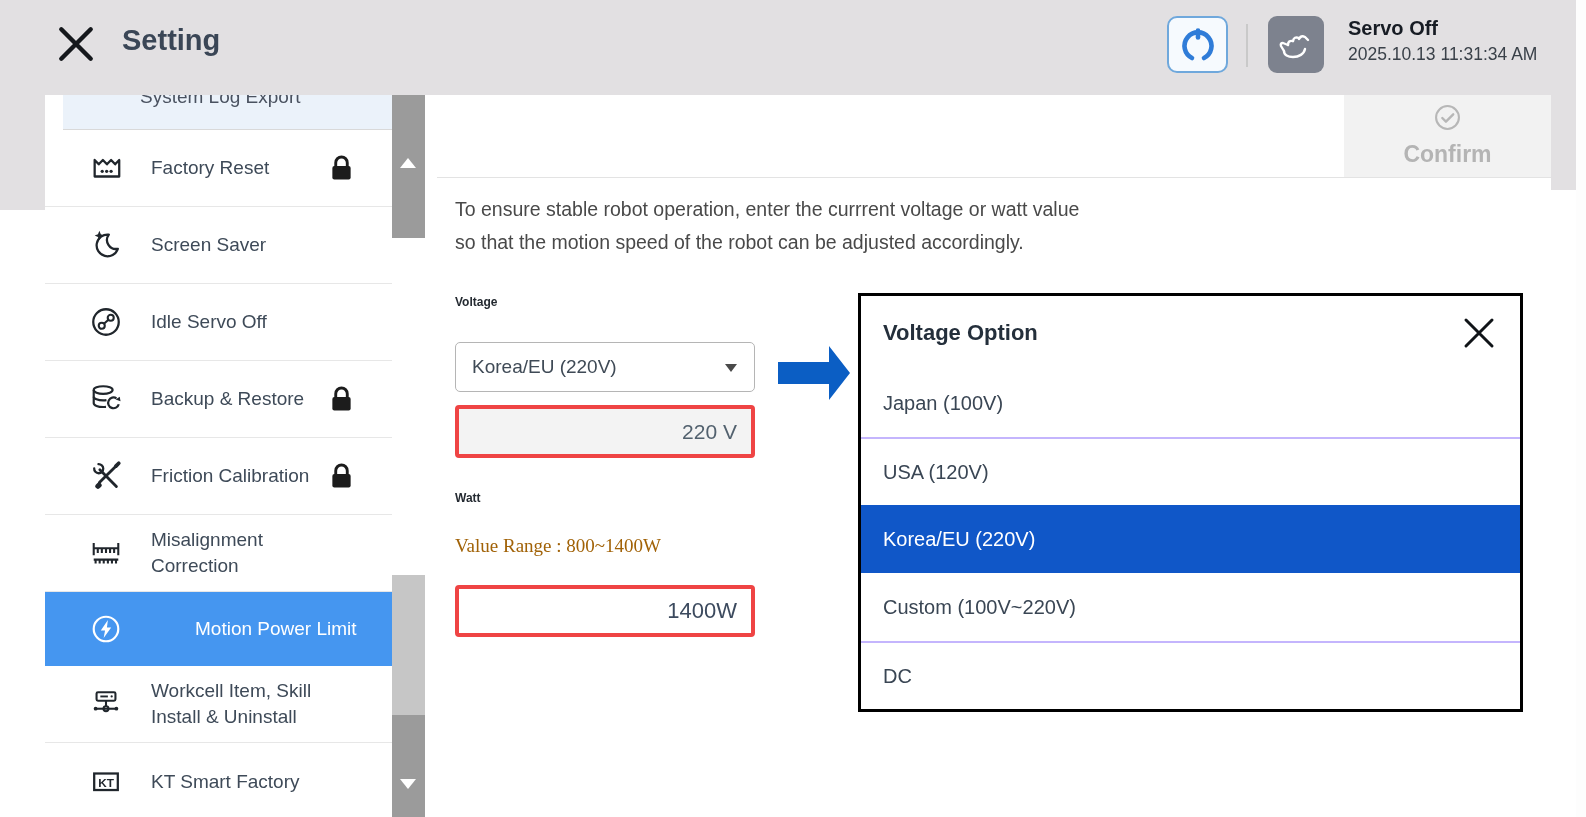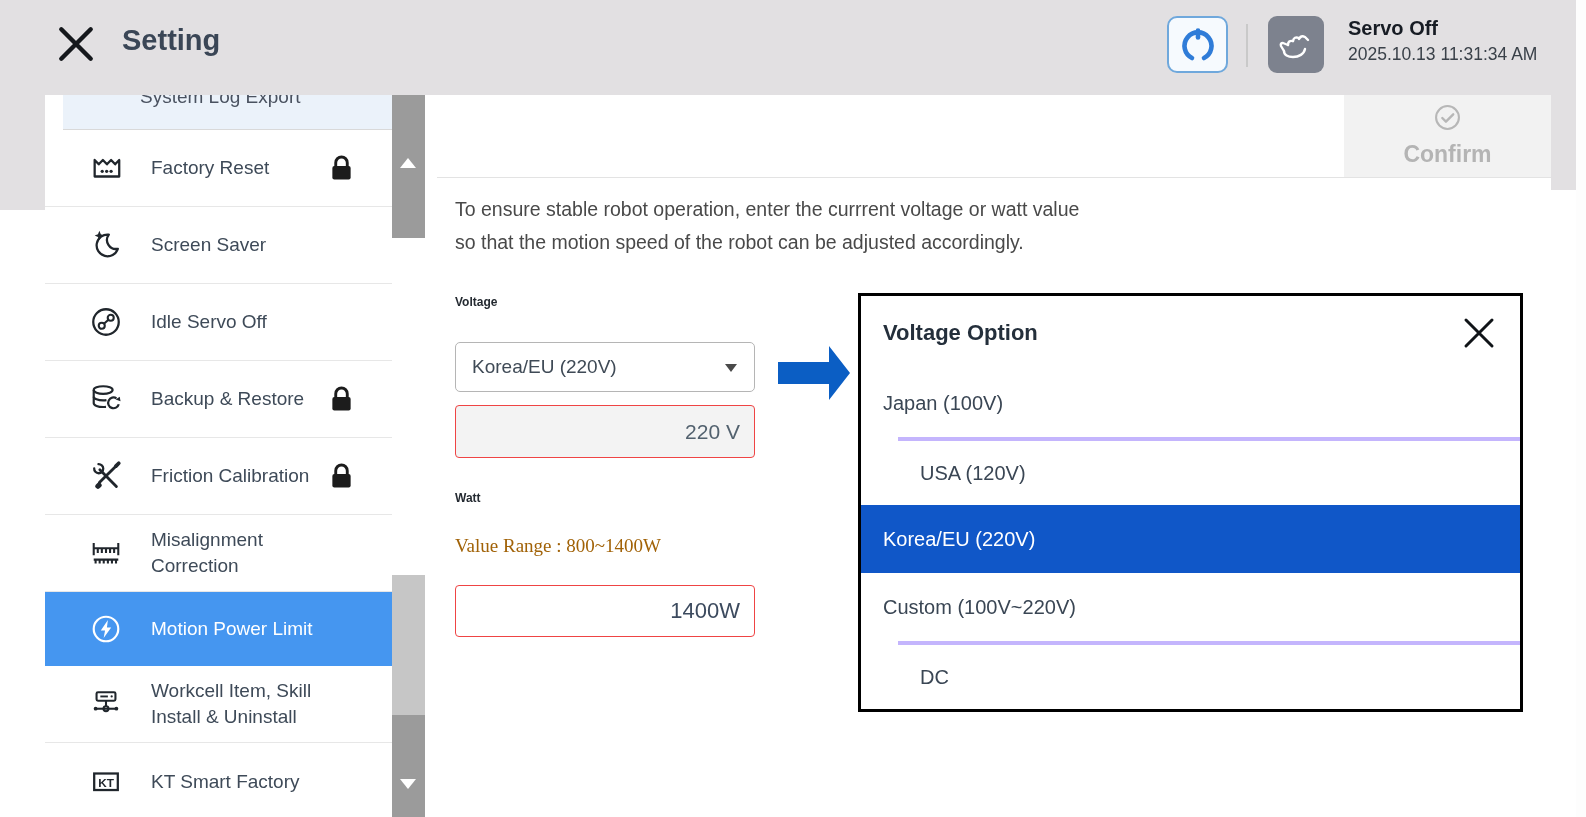--- a/index.html
+++ b/index.html
@@ -20,21 +20,21 @@
 
   
   .sidebar{position:absolute;left:45px;top:95px;width:380px;height:722px;background:#ffffff;}
   .rows{position:absolute;left:0;top:0;width:347px;}
   .row{position:relative;box-sizing:border-box;height:77px;display:flex;align-items:center;border-bottom:1px solid #e7e7e7;background:#fff;}
   .row .ic{width:36px;height:36px;margin-left:42px;flex:none;display:flex;align-items:center;justify-content:flex-end;}
   .row .lbl{margin-left:28px;font-size:19px;color:#3e4a58;line-height:26px;}
   .row .lock{position:absolute;right:38px;top:50%;transform:translateY(-50%);}
   .row.partial{height:35px;background:#ebf2fa;border-bottom:1px solid #d9d9d9;overflow:hidden;display:block;margin-left:18px;}
   .row.partial .lbl{display:block;margin:-11px 0 0 77px;font-size:19px;color:#4a5260;}
-  .row.selected{background:#4596f0;border-bottom:1px solid #4596f0;height:74px;}
+  .row.selected{background:#4596f0;border-bottom:1px solid #4596f0;height:74px;gap:44px;}
   .row.selected .lbl{color:#ffffff;}
   .row.last{height:78px;border-bottom:none;}
 
   
   .sb{position:absolute;left:347px;top:0;width:33px;height:722px;}
   .sb .seg{position:absolute;left:0;width:33px;}
   .sb .dark{background:#9b9b9b;}
   .sb .light{background:#c6c6c6;}
   .tri-up{position:absolute;left:8px;width:0;height:0;border-left:8px solid transparent;border-right:8px solid transparent;border-bottom:10px solid #ffffff;}
   .tri-down{position:absolute;left:8px;width:0;height:0;border-left:8px solid transparent;border-right:8px solid transparent;border-top:10px solid #ffffff;}
@@ -42,34 +42,34 @@
   
   .main{position:absolute;left:437px;top:95px;width:1114px;height:722px;background:#ffffff;}
   .panel-head{position:absolute;left:0;top:0;width:1114px;height:83px;border-bottom:1px solid #e3e3e3;box-sizing:border-box;background:#fff;}
   .confirm{position:absolute;right:0;top:0;width:207px;height:82px;background:#f2f2f2;display:flex;align-items:center;justify-content:center;gap:10px;cursor:default;flex-direction:column;}
   .confirm .txt{font-size:23px;font-weight:700;color:#b4b4b4;}
   .desc{position:absolute;left:18px;top:98px;font-size:19.5px;color:#494949;line-height:33px;}
   .fld-label{position:absolute;left:18px;font-size:12px;font-weight:700;color:#242a31;}
   .dropdown{position:absolute;left:18px;top:247px;width:300px;height:50px;box-sizing:border-box;border:1px solid #b5b5b5;border-radius:5px;background:#fff;display:flex;align-items:center;cursor:pointer;}
   .dropdown .dd-txt{margin-left:16px;font-size:19px;color:#3f4a56;}
   .caret{position:absolute;right:17px;top:21px;width:0;height:0;border-left:6.5px solid transparent;border-right:6.5px solid transparent;border-top:8px solid #4a4a4a;}
-  .inp{position:absolute;left:18px;width:300px;box-sizing:border-box;border:1px solid #ef4444;border-radius:4px;text-align:right;padding-right:14px;font-family:"Liberation Sans",sans-serif;}
+  .inp{position:absolute;left:18px;width:300px;box-sizing:border-box;border:4px solid #ef4444;border-radius:4px;text-align:right;padding-right:14px;font-family:"Liberation Sans",sans-serif;}
   .inp.volt{top:310px;height:53px;background:#f3f3f3;color:#52616e;font-size:21px;}
   .inp.watt{top:490px;height:52px;background:#ffffff;color:#3c4a5e;font-size:22px;}
   .hint{position:absolute;left:18px;top:440px;font-size:19px;color:#a16207;font-family:Liberation Serif, serif;}
   .arrow{position:absolute;left:341px;top:250px;}
 
   
   .popup{position:absolute;left:421px;top:198px;width:665px;height:419px;box-sizing:border-box;border:3px solid #000;background:#fff;z-index:5;}
   .popup-head{position:relative;height:73px;display:flex;align-items:center;}
   .popup-title{margin-left:22px;font-size:22px;font-weight:700;color:#242f3b;}
   .popup-close{position:absolute;right:22px;top:18px;width:38px;height:38px;display:flex;align-items:center;justify-content:center;cursor:pointer;}
   .popup-row{height:68px;display:flex;align-items:center;font-size:20px;color:#3a4654;cursor:pointer;box-sizing:border-box;}
   .popup-row span{margin-left:22px;}
-  .popup-row.d{border-top:4px solid #c4b5fd;margin-left:37px;}
+  .popup-row.d{border-top:2px solid #c4b5fd;}
   .popup-row.sel{background:#1057c8;color:#ffffff;}
   svg{display:block;}
 </style>
 </head>
 <body>
 
 <div class="screen">
 
   <div class="top-band">
     <div class="x-close">

